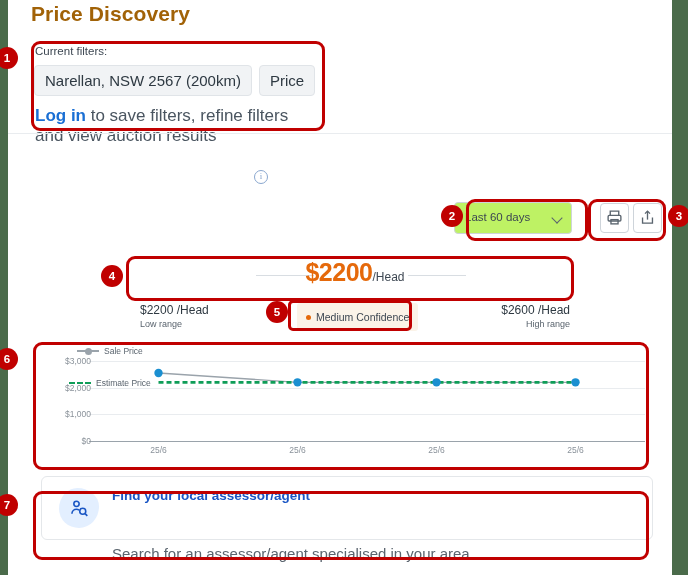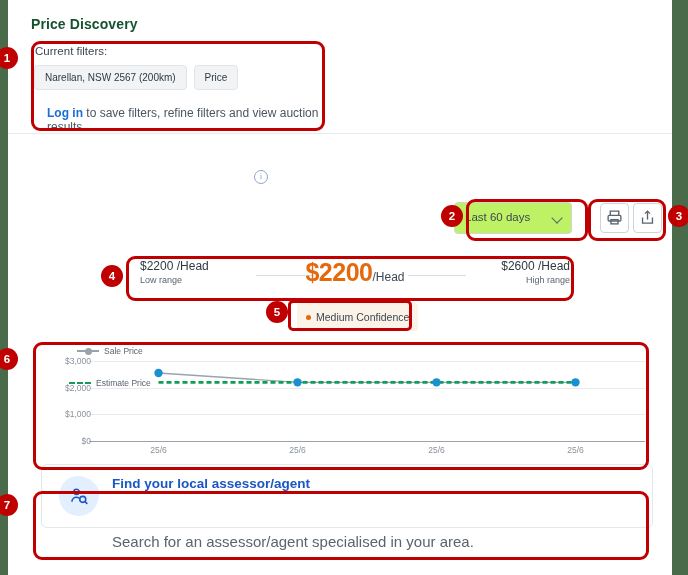--- a/index.html
+++ b/index.html
@@ -9,37 +9,37 @@
     font-family:"Liberation Sans",sans-serif;
     -webkit-font-smoothing:antialiased;
   }
   .page{
     position:absolute;left:8px;top:0;width:664px;height:575px;
     background:#ffffff;overflow:hidden;
   }
   
   .page-title{
     position:absolute;left:23px;top:2px;
-    font-size:14px;font-weight:bold;color:#14532d;letter-spacing:.1px;margin-top:14px;
+    font-size:21px;font-weight:bold;color:#a16207;letter-spacing:.1px;
   }
   
   .filters-card{
     position:absolute;left:23px;top:41px;width:290px;height:84px;
     background:#fff;
   }
   .filters-label{
     position:absolute;left:4px;top:4px;font-size:11.5px;color:#3d4752;font-weight:normal;
   }
   .chips{position:absolute;left:3px;top:24px;display:flex;gap:7px;}
   .chip{
     background:#f1f3f5;border:1px solid #e0e4e8;border-radius:4px;
-    padding:6px 10px;font-size:10px;color:#2e3942;white-space:nowrap;
+    padding:6px 10px;font-size:15px;color:#2e3942;white-space:nowrap;
   }
   .login-line{
-    position:absolute;left:16px;top:65px;font-size:12px;color:#4a5560;
+    position:absolute;left:4px;top:65px;font-size:17px;color:#4a5560;
   }
   .login-line a{color:#1a6fd4;text-decoration:none;font-weight:bold;}
   .divider{
     position:absolute;left:0;top:133px;width:664px;height:1px;background:#e9ecef;
   }
   
   .section-title{
     position:absolute;left:23px;top:166px;font-size:15.5px;font-weight:bold;color:#25303b;
   }
   .info-icon{
@@ -65,21 +65,21 @@
   }
   .icon-btn.print{left:592px;}
   .icon-btn.share{left:625px;}
   .icon-btn svg{position:absolute;left:5px;top:5px;}
   
   .price-row{
     position:absolute;left:126px;top:258px;width:442px;height:36px;
   }
   .pr-low{position:absolute;left:6px;top:1px;}
   .pr-high{position:absolute;right:6px;top:1px;text-align:right;}
-  .pr-amt{font-size:12px;color:#2e3942;}
+  .pr-amt{font-size:12px;color:#2e3942;margin-top:44px;}
   .pr-cap{font-size:9px;color:#5a646e;margin-top:2px;}
   .pr-mid{
     position:absolute;left:0;right:0;top:0;text-align:center;
   }
   .pr-big{font-size:25px;font-weight:bold;color:#e5690b;letter-spacing:-.5px;}
   .pr-head{font-size:12px;color:#3d4752;}
   .rule{position:absolute;top:17px;height:1px;background:#d8dde2;}
   .rule.l{left:122px;width:58px;}
   .rule.r{left:274px;width:58px;}
   
@@ -102,21 +102,21 @@
   .lg .solid{position:absolute;left:0;top:3px;width:22px;height:2px;background:#9aa3ab;}
   .lg .solid:after{content:"";position:absolute;left:8px;top:-2.5px;width:7px;height:7px;border-radius:50%;background:#9aa3ab;}
   .lg .dash{position:absolute;left:0;top:3px;width:22px;height:0;border-top:2px dashed #0f9d58;}
   .plot{position:absolute;left:48px;top:18px;width:556px;height:80px;}
   .gl{position:absolute;left:0;width:556px;height:1px;background:#e9ecef;}
   .gl.axis{background:#9aa3ab;}
   .ylab{position:absolute;right:554px;font-size:8.5px;color:#8a929a;white-space:nowrap;transform:translateY(-5px);}
   .xlab{position:absolute;top:84px;font-size:8.5px;color:#8a929a;transform:translateX(-50%);}
   
   .cta{
-    position:absolute;left:33px;top:464px;width:610px;height:62px;
+    position:absolute;left:33px;top:476px;width:610px;height:62px;
     background:#fff;border:1px solid #e4e7ea;border-radius:6px;
   }
   .cta-blob{
     position:absolute;left:17px;top:11px;width:40px;height:40px;
     background:#e3efff;border-radius:46% 54% 50% 50% / 52% 46% 54% 48%;
   }
   .cta-blob svg{position:absolute;left:10px;top:10px;}
   .cta-title{position:absolute;left:70px;top:11px;font-size:13.5px;font-weight:bold;color:#1a56c4;}
   .cta-sub{position:absolute;left:70px;top:32px;font-size:15px;color:#5a646e;margin-top:36px;}
   

